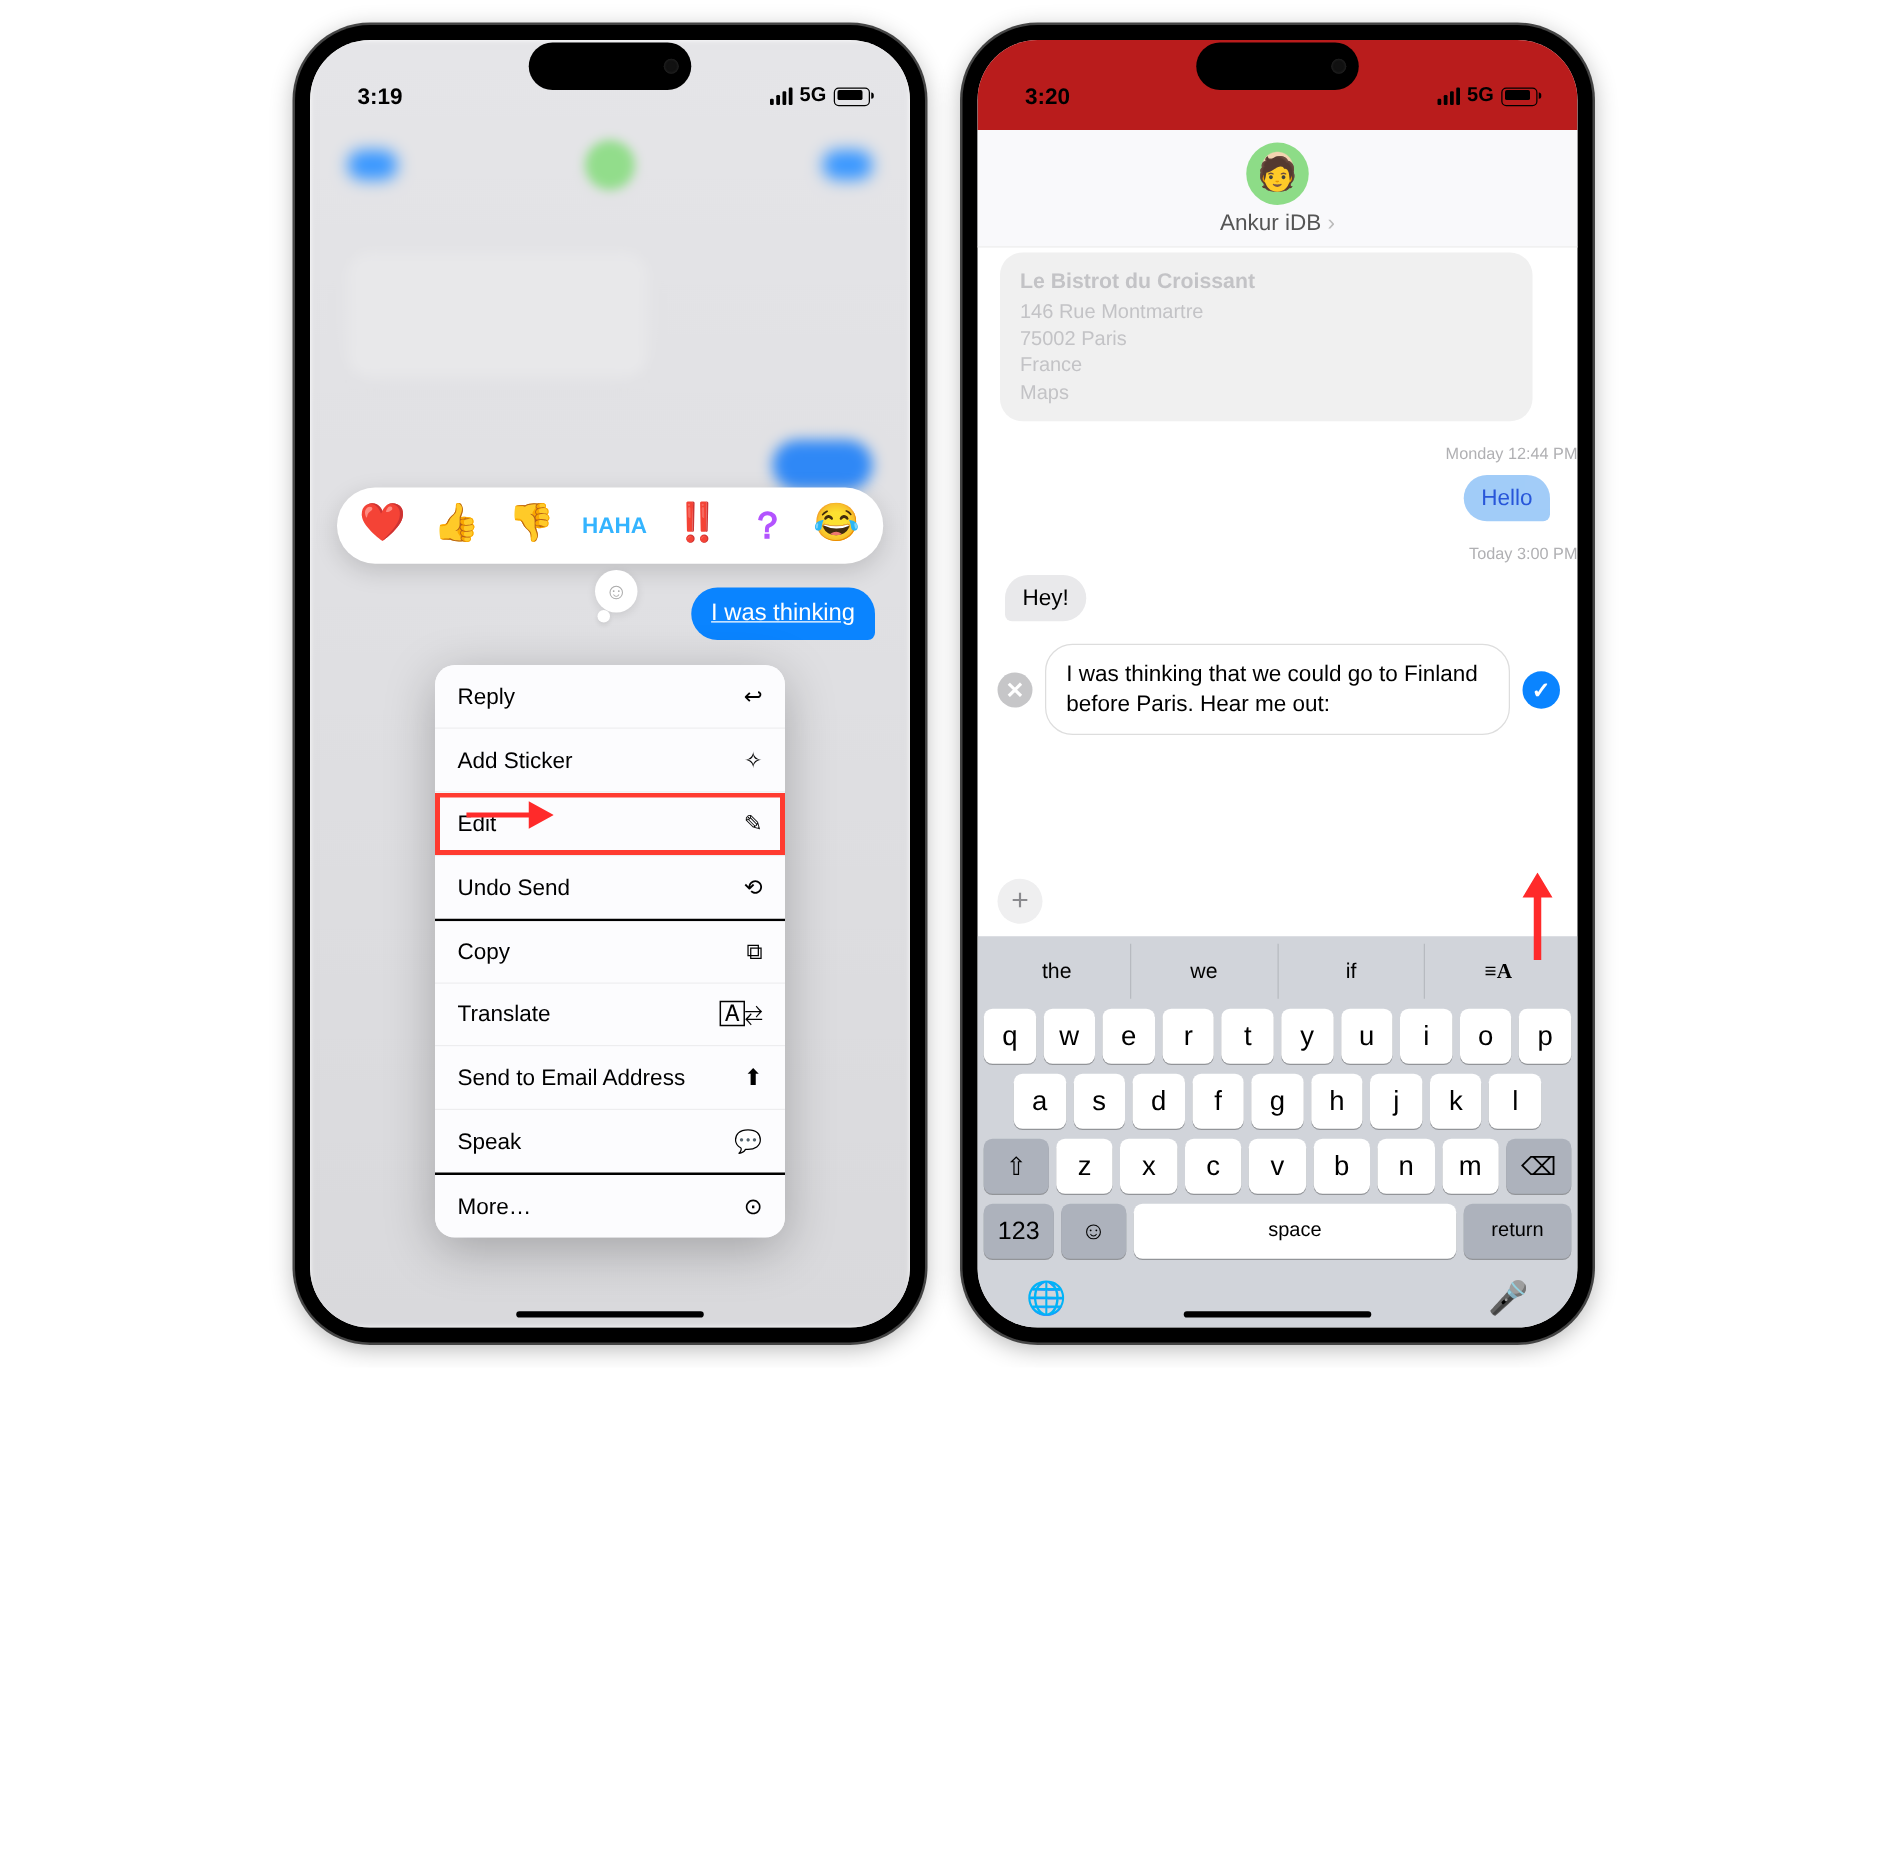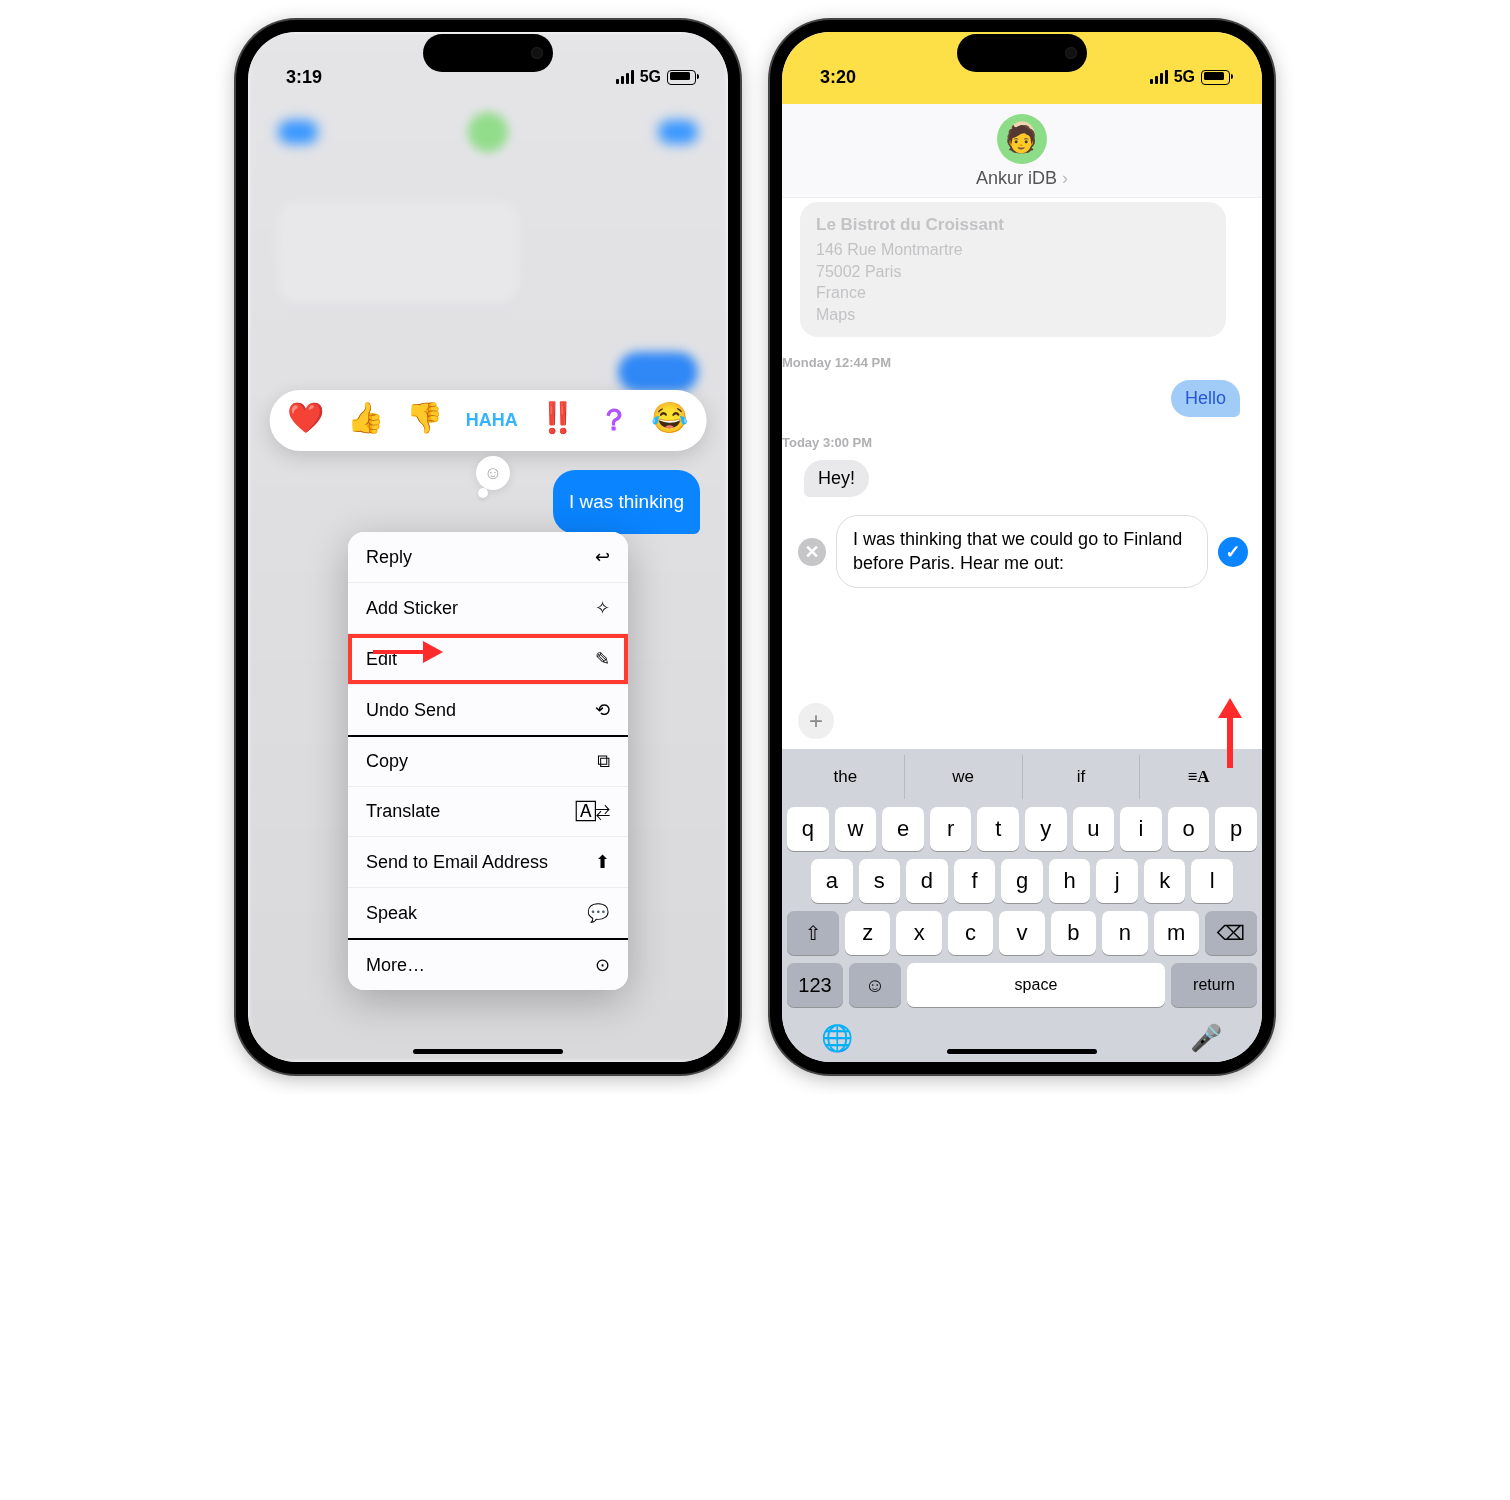--- a/index.html
+++ b/index.html
@@ -113,23 +113,24 @@
     width:34px;height:34px;border-radius:50%;
     background:#fff; box-shadow:0 2px 8px rgba(0,0,0,0.1);
     display:flex;align-items:center;justify-content:center;
     color:#aaa; font-size:18px; z-index:5;
   }
   .tapback-tail::after{content:"";position:absolute;width:10px;height:10px;border-radius:50%;background:#fff;bottom:-8px;left:2px;box-shadow:0 2px 4px rgba(0,0,0,0.1);}
 
   .focused-bubble{
     position:absolute; top:438px; right:28px;
     background:#0a84ff; color:#fff;
-    font-size:19px; padding:21px 16px;
+    font-size:19px; padding:10px 16px;
     border-radius:22px; border-bottom-right-radius:6px;
     z-index:5;
+    text-decoration:underline;
   }
 
   .context-menu{
     position:absolute; top:500px; left:50%; transform:translateX(-50%);
     width:280px;
     background:#f4f4f6;
     border-radius:16px;
     overflow:hidden;
     box-shadow:0 10px 40px rgba(0,0,0,0.25);
     z-index:6;
@@ -174,23 +175,22 @@
     background:#f0f0f0;
     border-radius:18px;
     padding:12px 16px;
     font-size:16px;
     color:#c3c3c6;
     line-height:1.35;
   }
   .faded-card .title{font-weight:600;font-size:17px;margin-bottom:2px;}
 
   .time-sep{
-    text-align:left; color:#b0b0b3; font-size:13px;
+    text-align:right; color:#b0b0b3; font-size:13px;
     margin:18px 0 10px;
-    font-weight:bold;
   }
   .bubble-blue{
     align-self:flex-end;
     margin-right:22px;
     background:#9dcaf8; color:#1d4ed8;
     padding:8px 14px; border-radius:20px; border-bottom-right-radius:6px;
     font-size:18px;
     opacity:.95;
   }
   .bubble-grey{
@@ -351,21 +351,21 @@
     <svg class="arrow red-arrow-1" width="70" height="30" viewBox="0 0 70 30">
       <path d="M0 13 L50 13 L50 4 L70 15 L50 26 L50 17 L0 17 Z"></path>
     </svg>
   </div>
 </div>
 
 <div class="phone">
   <div class="dynamic-island"></div>
   <div class="screen screen2">
 
-    <div class="status-bar" style="background:#fde047;">
+    <div class="status-bar" style="background:#b91c1c;">
       <span>3:20</span>
       <div class="status-right">
         <span class="signal">
             <span></span>
             <span></span>
             <span></span>
             <span></span>
           </span>
         <span>5G</span>
         <span class="battery">

